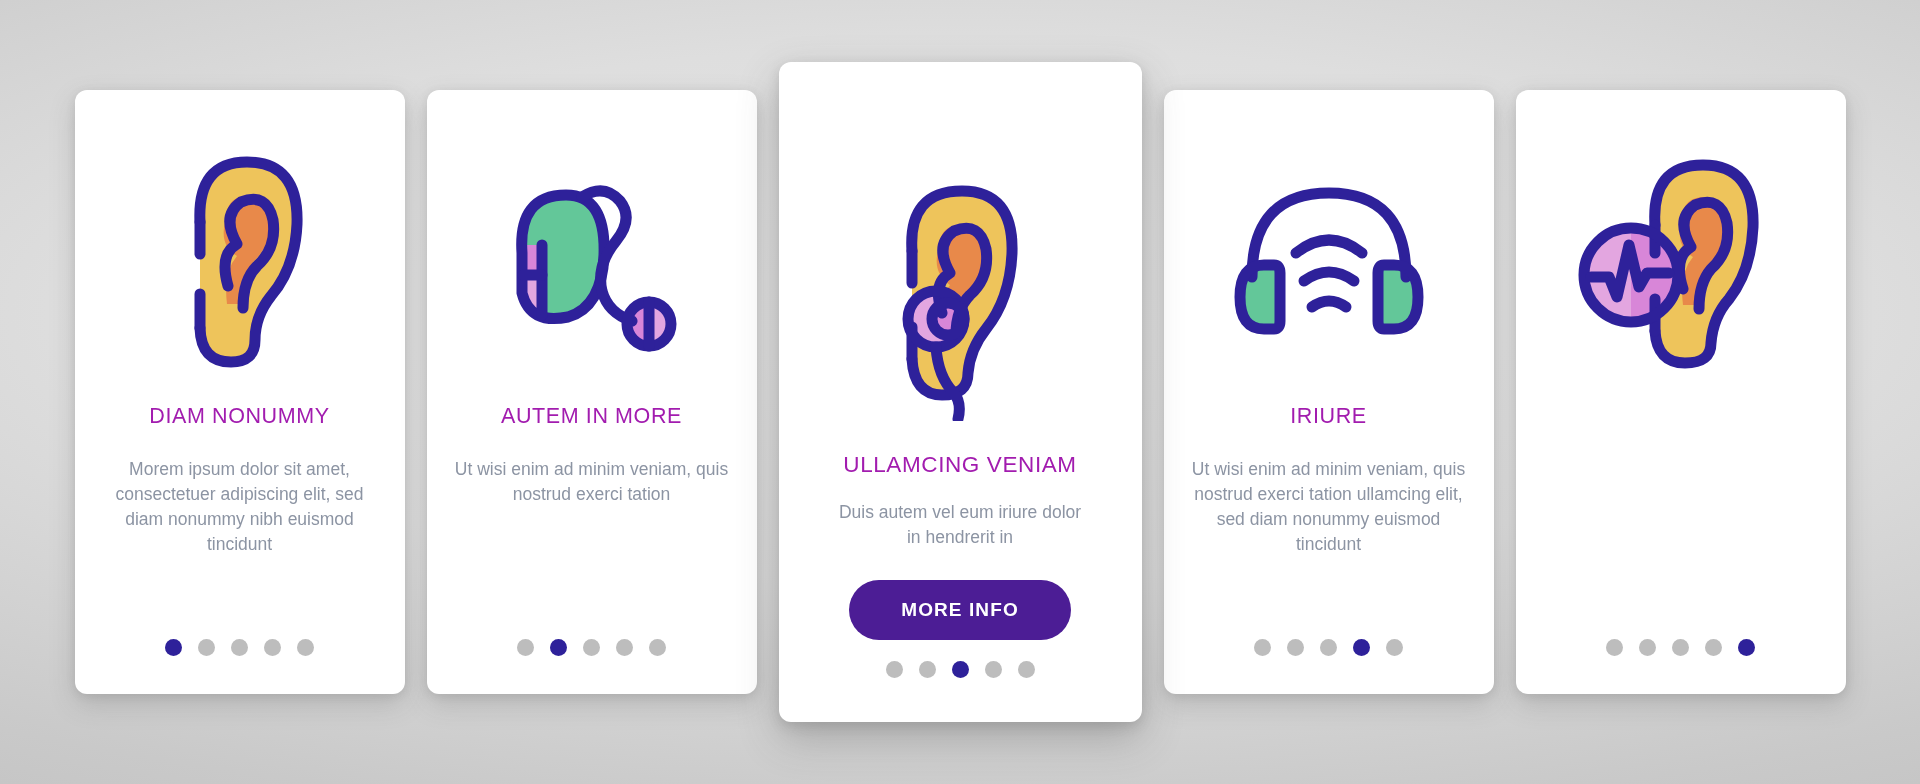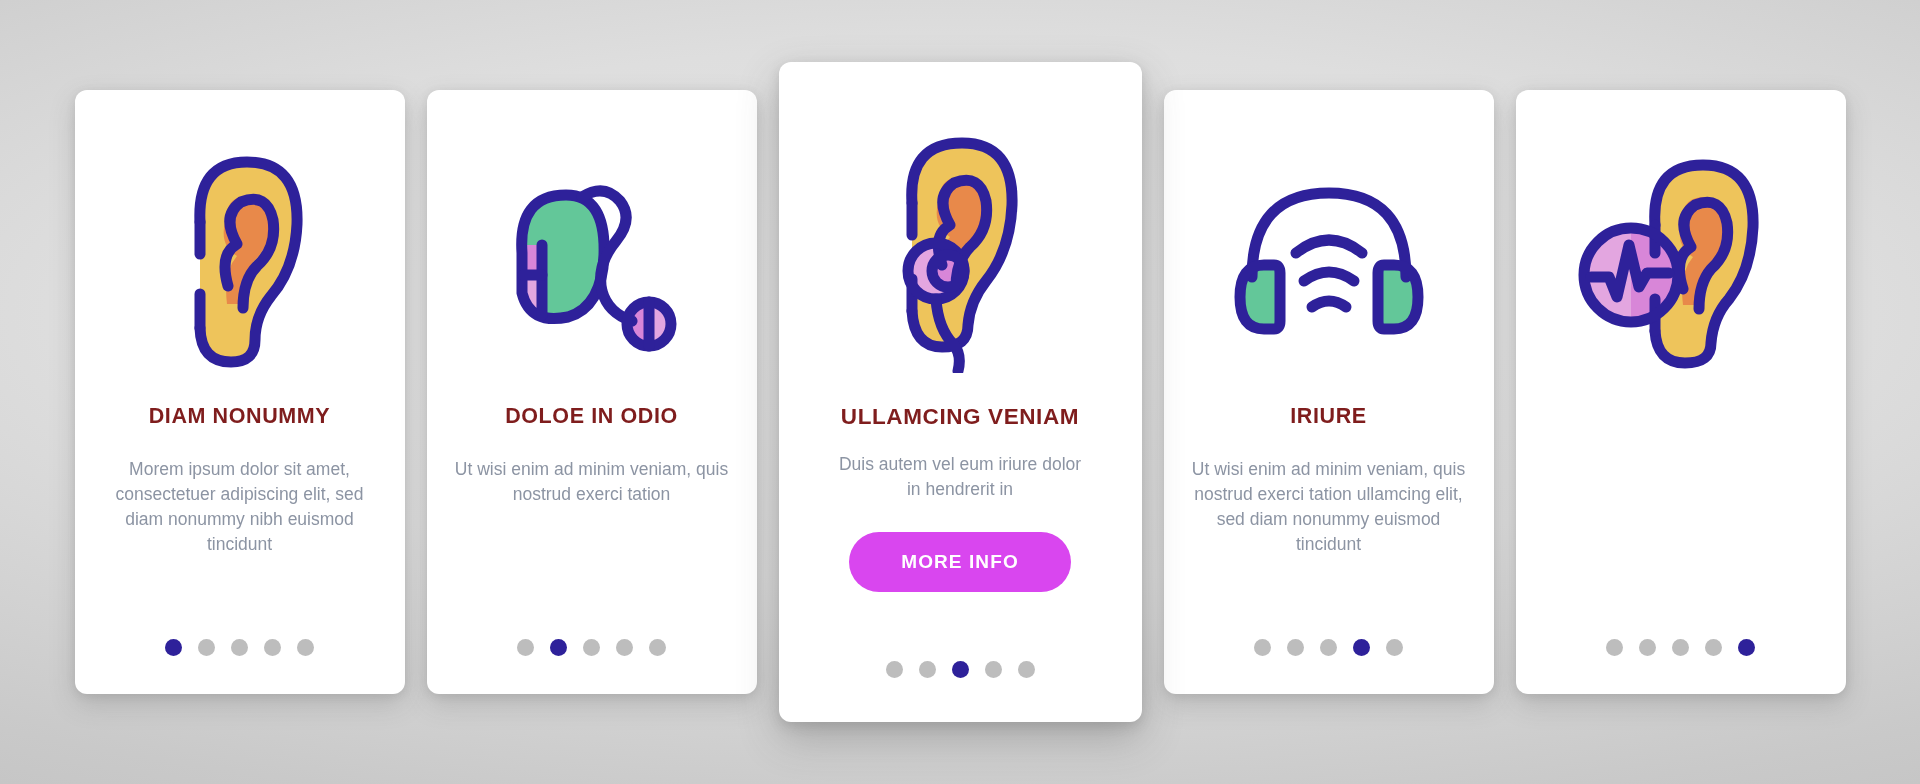--- a/index.html
+++ b/index.html
@@ -33,57 +33,58 @@
     flex-direction:column;
     align-items:center;
     padding:34px 26px 30px 26px;
   }
   .card.featured {
     width:363px;
     height:660px;
     box-shadow:0 16px 40px rgba(70,70,70,0.30), 0 4px 12px rgba(80,80,80,0.18);
     z-index:5;
     padding:40px 28px 34px 28px;
+    justify-content:center;
   }
 
   .icon-wrap {
     height:270px;
     width:100%;
     display:flex;
     align-items:center;
     justify-content:center;
     flex:0 0 auto;
   }
   .card.featured .icon-wrap { height:292px; }
   .icon-wrap svg { display:block; }
 
   .card-title {
     font-size:21.5px;
-    font-weight:bold;
+    font-weight:normal;
     letter-spacing:0.6px;
-    color:#7f1d1d;
+    color:#a21caf;
     text-align:center;
     margin-top:10px;
     white-space:nowrap;
   }
   .card.featured .card-title { font-size:22.5px; }
 
   .card-body {
     margin-top:28px;
     font-size:17.5px;
     line-height:1.42;
     color:#8c94a3;
     text-align:center;
     max-width:275px;
   }
   .card.featured .card-body { max-width:260px; margin-top:22px; }
 
   .cta {
     margin-top:30px;
-    background:#d946ef;
+    background:#4c1d95;
     color:#ffffff;
     border:none;
     border-radius:40px;
     padding:19px 52px;
     font-family:"Liberation Sans", sans-serif;
     font-size:19px;
     font-weight:bold;
     letter-spacing:1.1px;
     cursor:pointer;
   }
@@ -145,21 +146,21 @@
         <g fill="none" stroke="#2e219a" stroke-width="11" stroke-linecap="round" stroke-linejoin="round">
           <path d="M30 104 Q26 46 74 46 Q114 46 112 106 Q110 158 76 168 Q38 176 30 144 Z"></path>
           <path d="M50 96 L50 166"></path>
           <path d="M31 126 L50 126"></path>
           <path d="M90 48 Q112 34 128 52 Q142 70 124 92 Q104 116 110 142 Q116 164 140 172"></path>
           <circle cx="157" cy="175" r="22"></circle>
           <path d="M157 153 L157 197"></path>
         </g>
       </svg>
     </div>
-    <div class="card-title">DOLOE IN ODIO</div>
+    <div class="card-title">AUTEM IN MORE</div>
     <div class="card-body">Ut wisi enim ad minim veniam, quis nostrud exerci tation</div>
     <div class="dots">
       <span class="dot"></span>
       <span class="dot active"></span>
       <span class="dot"></span>
       <span class="dot"></span>
       <span class="dot"></span>
     </div>
   </div>
 

